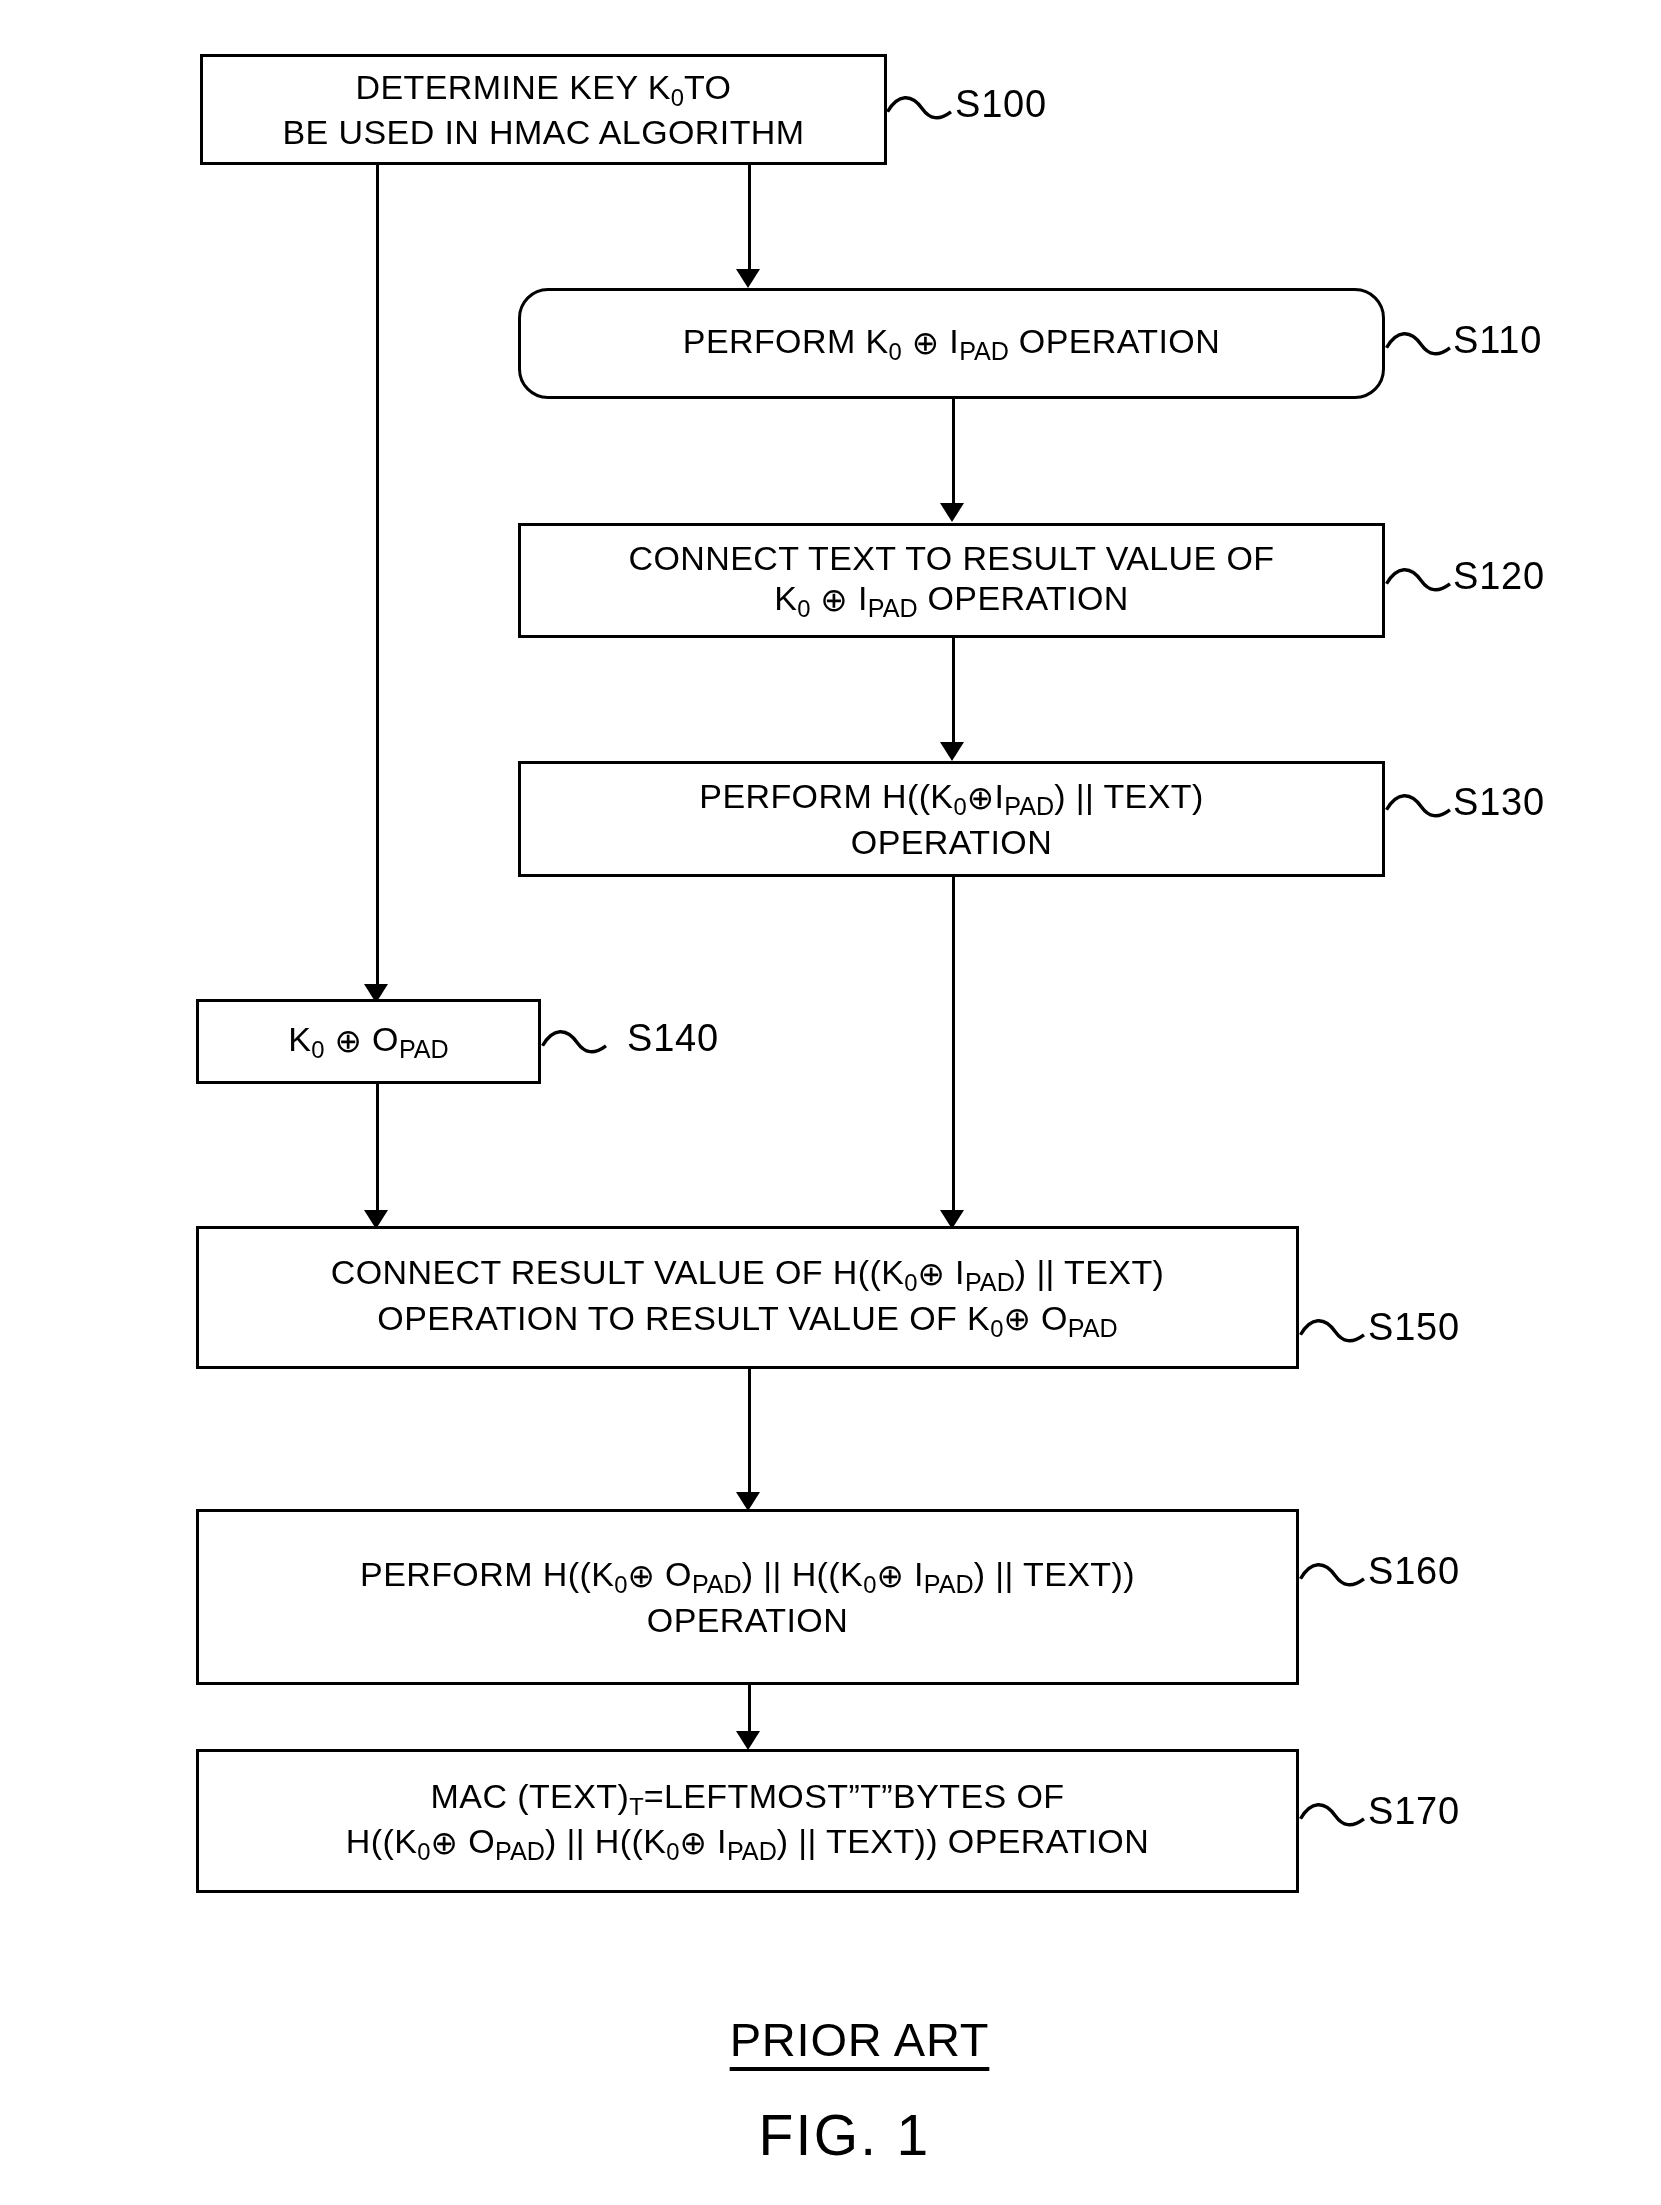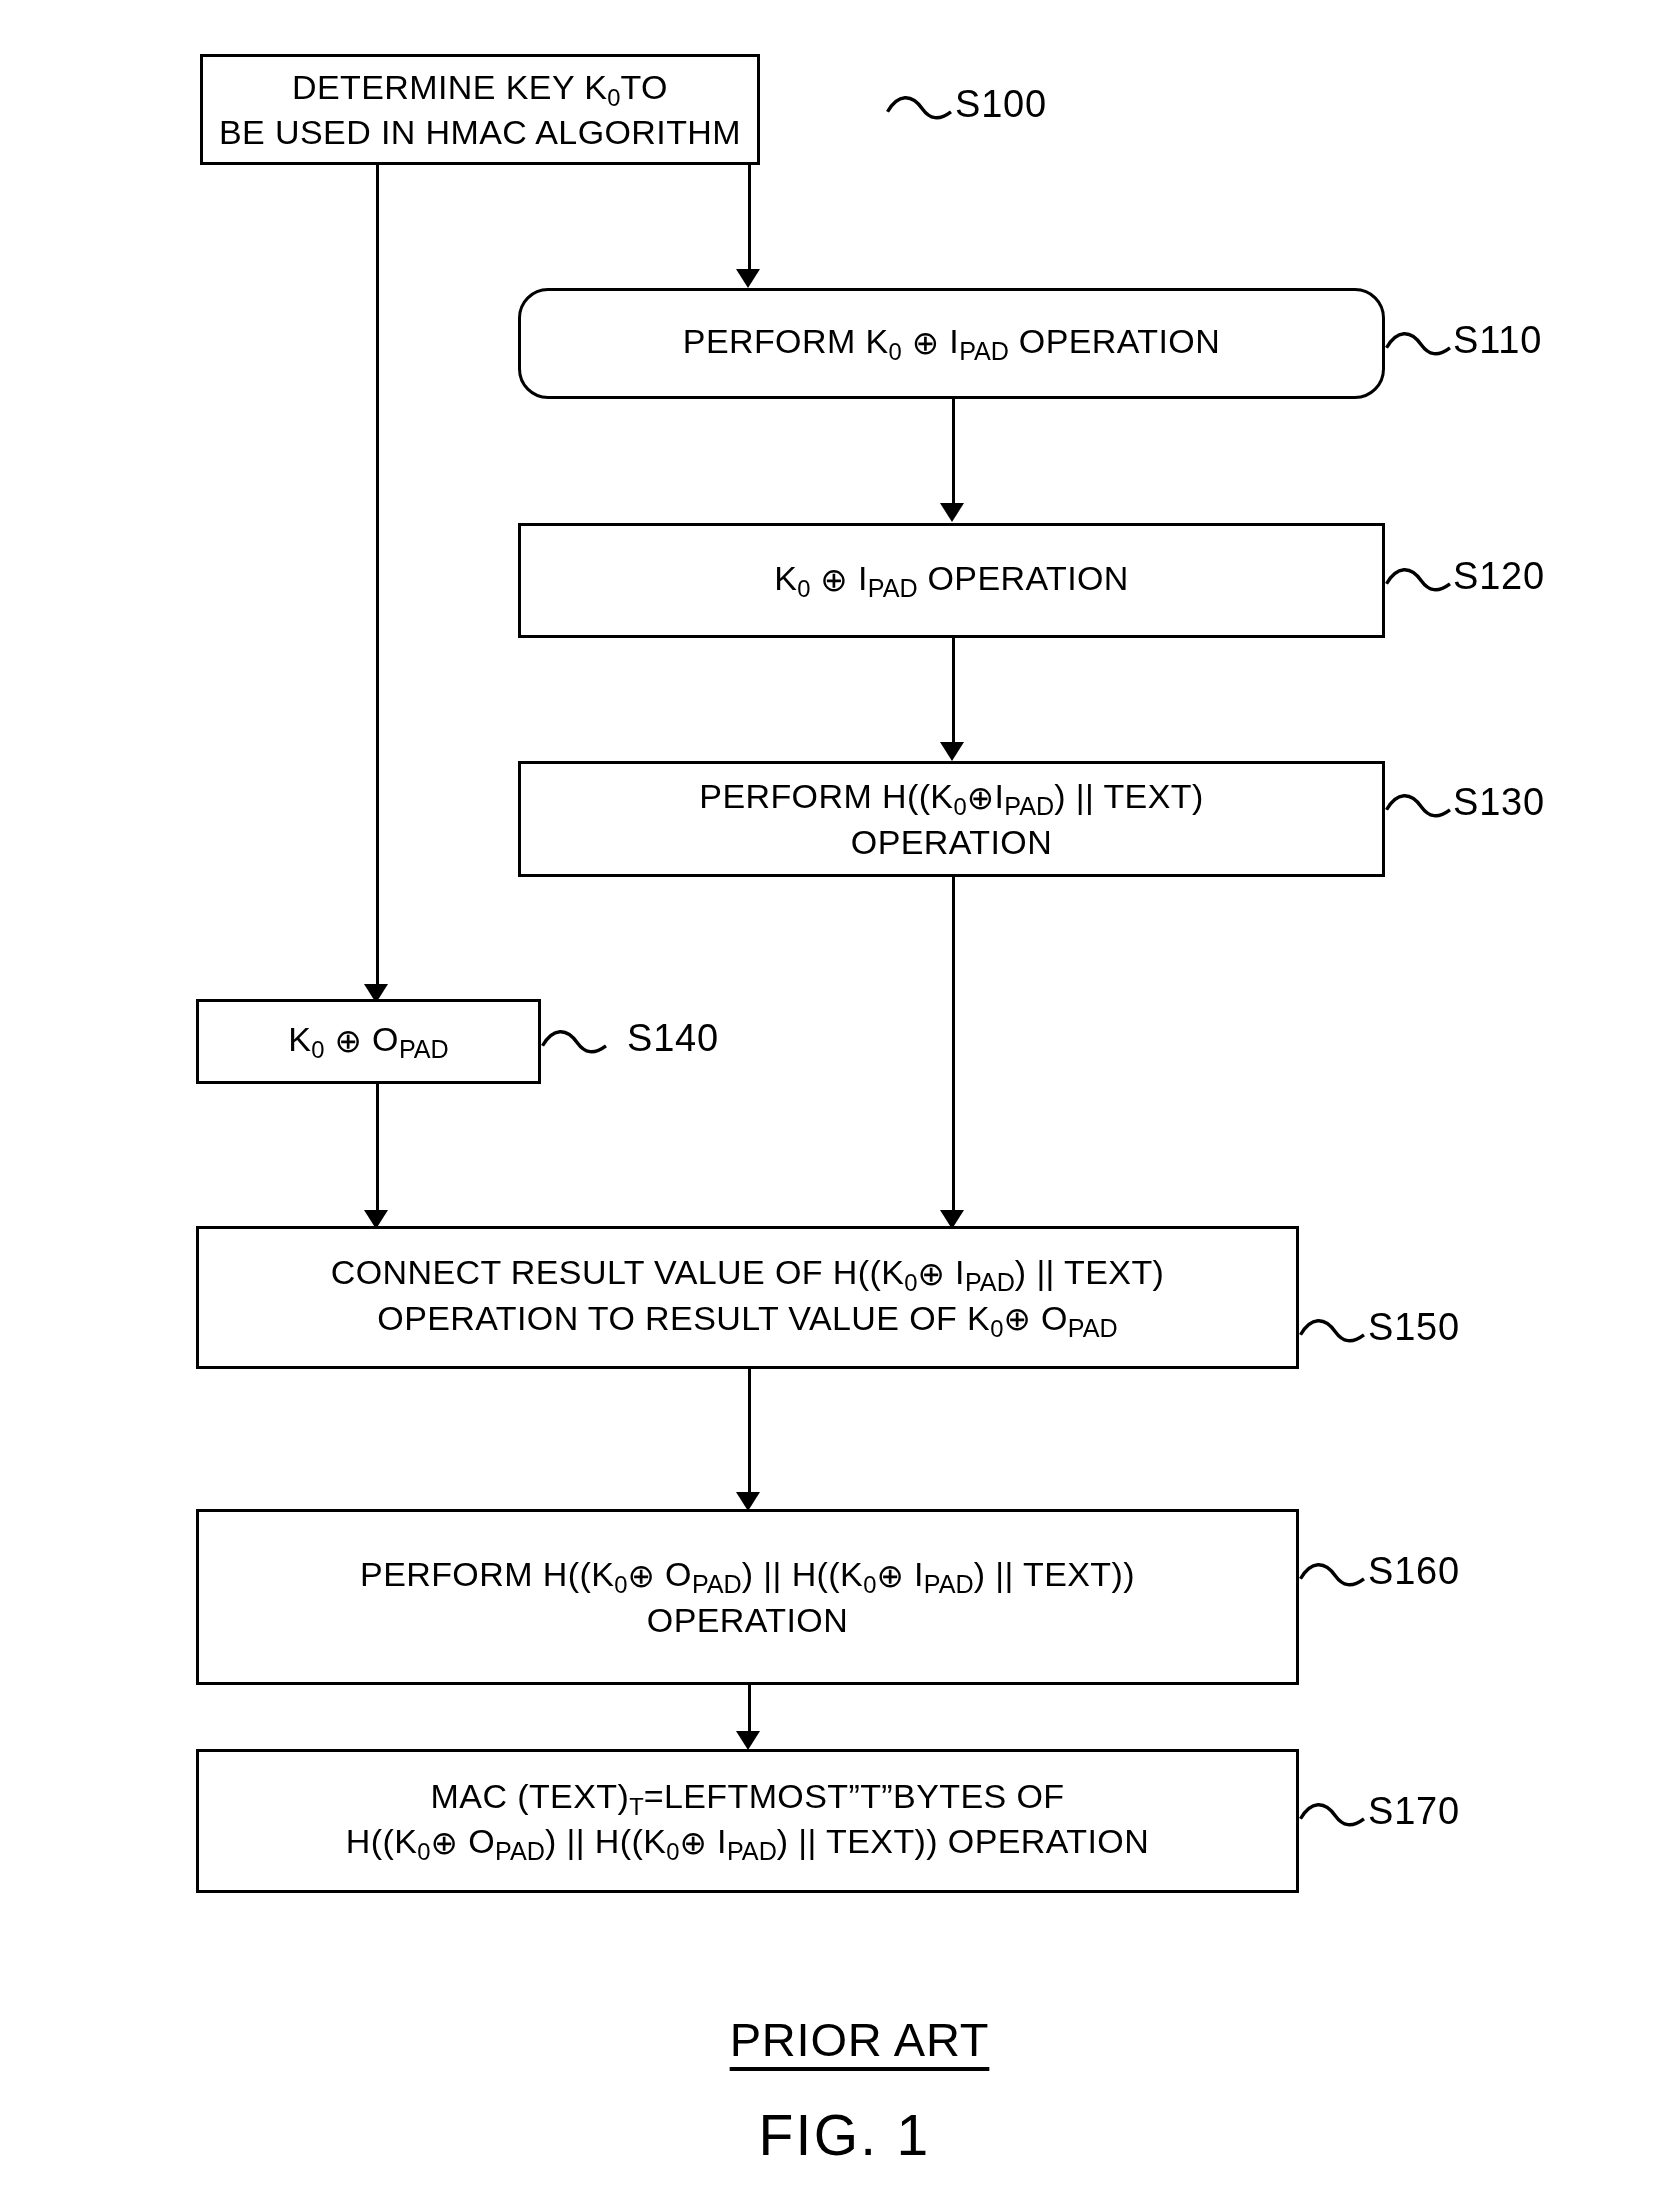--- a/index.html
+++ b/index.html
@@ -122,30 +122,31 @@
 
   <div class="vline" style="left:376px; top:1083px; height:131px;"></div>
   <div class="arrowhead" style="left:364px; top:1210px;"></div>
 
   <div class="vline" style="left:748px; top:1369px; height:128px;"></div>
   <div class="arrowhead" style="left:736px; top:1492px;"></div>
 
   <div class="vline" style="left:748px; top:1645px; height:90px;"></div>
   <div class="arrowhead" style="left:736px; top:1731px;"></div>
 
-  <div class="box" style="left:200px; top:54px; width:560px; height:111px;">
+  <div class="box" style="left:200px; top:54px; width:687px; height:111px;">
     <span class="ln">DETERMINE KEY K<sub class="num">0</sub>TO</span>
     <span class="ln">BE USED IN HMAC ALGORITHM</span>
   </div>
 
   <div class="box" style="left:518px; top:288px; width:867px; height:111px;border-radius:30px;">
     <span class="ln">PERFORM K<sub class="num">0</sub> <span class="xor">⊕</span> I<sub class="pad">PAD</sub> OPERATION</span>
   </div>
 
   <div class="box" style="left:518px; top:523px; width:867px; height:115px;">
+    <span class="ln">CONNECT TEXT TO RESULT VALUE OF</span>
     <span class="ln">K<sub class="num">0</sub> <span class="xor">⊕</span> I<sub class="pad">PAD</sub> OPERATION</span>
   </div>
 
   <div class="box" style="left:518px; top:761px; width:867px; height:116px;">
     <span class="ln">PERFORM H((K<sub class="num">0</sub><span class="xor">⊕</span>I<sub class="pad">PAD</sub>) || TEXT)</span>
     <span class="ln">OPERATION</span>
   </div>
 
   <div class="box" style="left:196px; top:999px; width:345px; height:85px;">
     <span class="ln">K<sub class="num">0</sub> <span class="xor">⊕</span> O<sub class="pad">PAD</sub></span>

